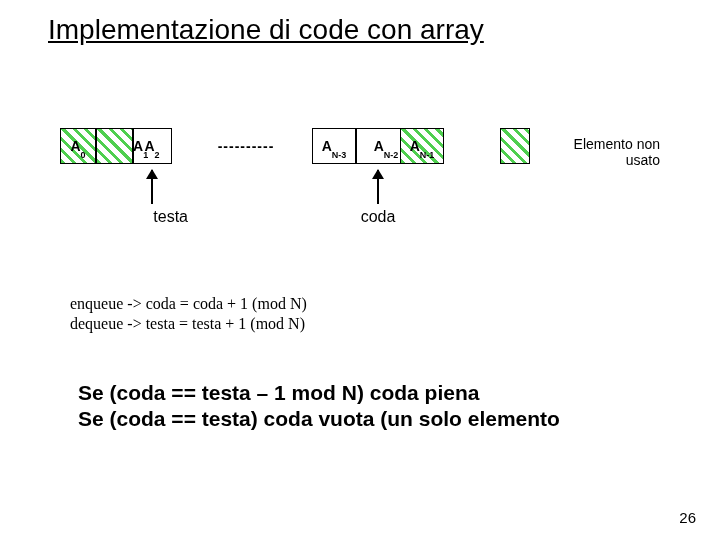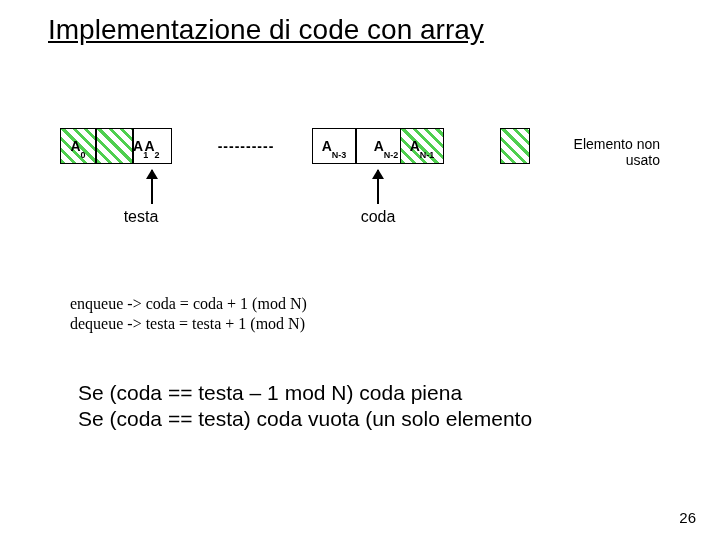--- a/index.html
+++ b/index.html
@@ -104,20 +104,21 @@
     line-height: 1.25;
     white-space: pre;
   }
   .note {
     position: absolute;
     left: 78px;
     top: 380px;
     font-family: Arial, Helvetica, sans-serif;
     font-size: 21px;
     line-height: 1.25;
+    font-weight: bold;
   }
   .pagenum {
     position: absolute;
     right: 24px;
     bottom: 14px;
     font-size: 15px;
     color: #000;
   }
 </style>
 </head>
@@ -152,21 +153,21 @@
     </div>
 
     <div class="cell hatched" style="left:340px; width:44px;">
       <span>A</span><span class="sub">N-1</span>
     </div>
 
     <div class="cell hatched" style="left:440px; width:30px; border:1.5px solid #000;"></div>
     <div class="legend" style="left:480px; top:8px;">Elemento non usato</div>
 
     <div class="arrow-up" style="left:91px; top:42px; height:34px;"></div>
-    <div class="arrow-label" style="left:56px; top:80px; width:50px;">testa</div>
+    <div class="arrow-label" style="left:78px; top:80px; width:50px;text-align:right;">testa</div>
 
     <div class="arrow-up" style="left:317px; top:42px; height:34px;"></div>
     <div class="arrow-label" style="left:296px; top:80px; width:44px;">coda</div>
 
   </div>
 
   <div class="code"><span>enqueue -&gt; coda = coda + 1 (mod N)</span>
 <span>dequeue -&gt; testa = testa + 1 (mod N)</span></div>
 
   <div class="note">

